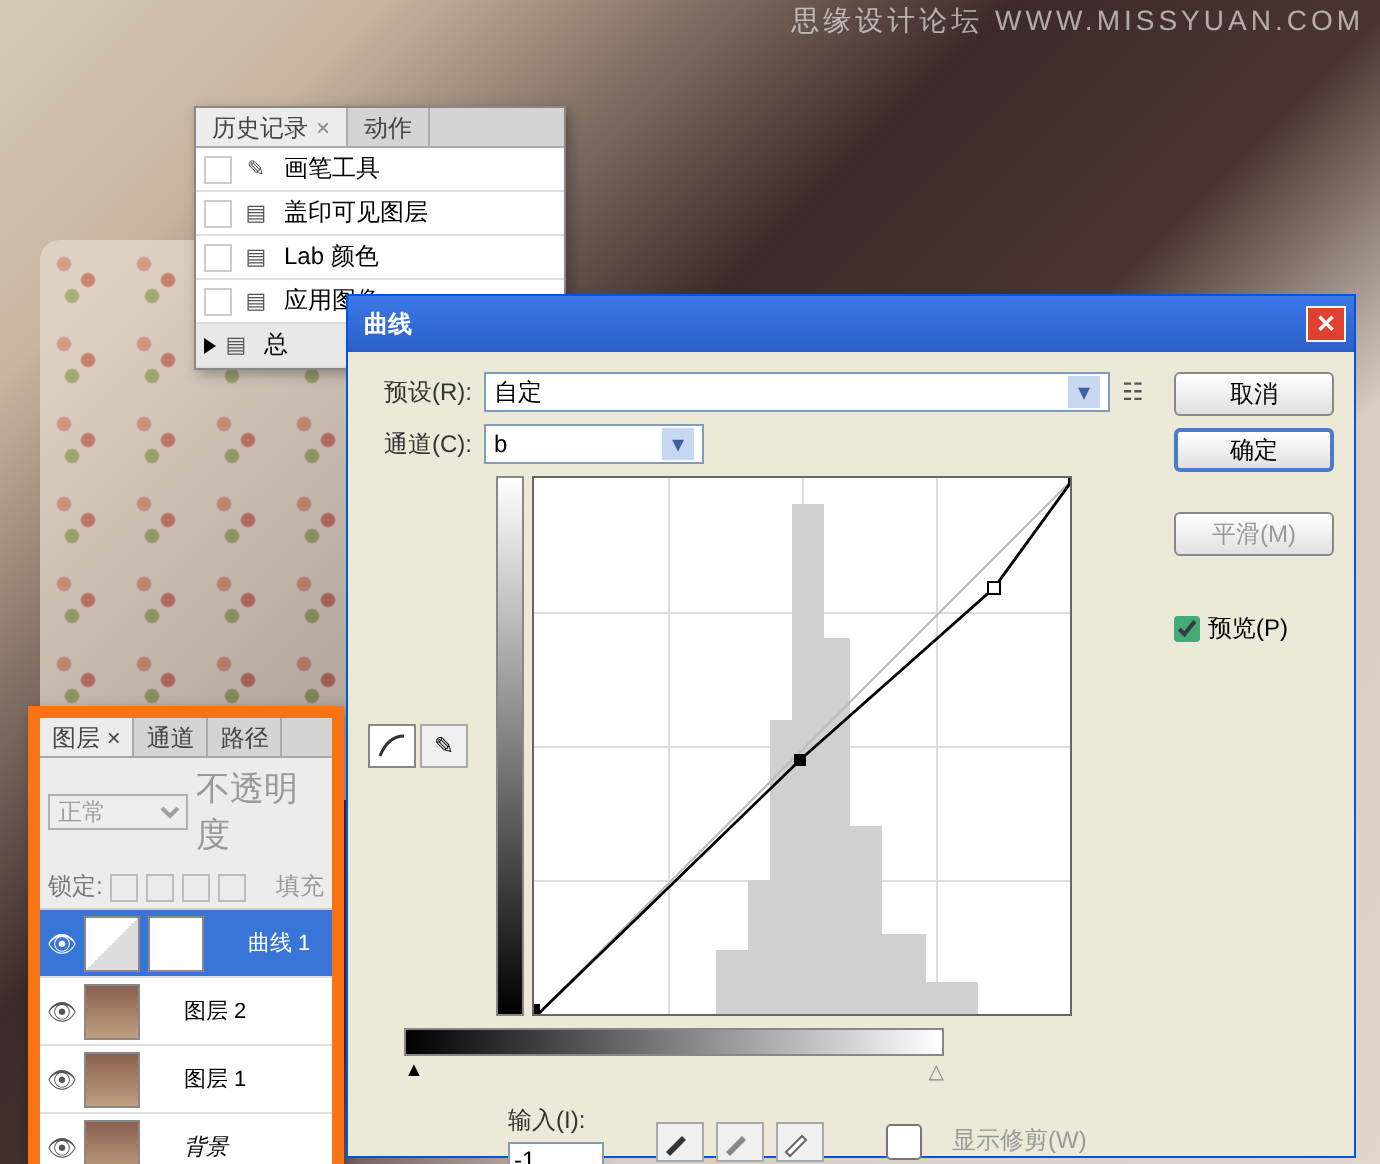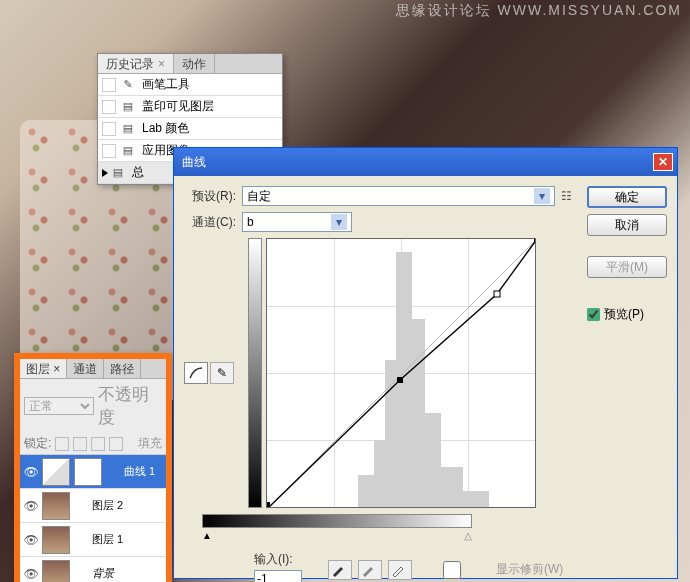--- a/index.html
+++ b/index.html
@@ -39,21 +39,21 @@
 .layer-row .thumb{width:28px;height:28px;border:1px solid #888;background:#ddd;margin:0 2px}
 .layer-row .thumb.curves{background:linear-gradient(135deg,#fff 50%,#ddd 50%)}
 .layer-row .thumb.mask{background:#fff;border:1px solid #888}
 .layer-row .thumb.photo{background:linear-gradient(#8a6050,#c0a080)}
 .layer-row .lname{margin-left:20px;font-size:11px}
 .layer-row .lname.italic{font-style:italic}
 
 
 .curves-dlg{position:absolute;top:147px;left:173px;width:505px;height:432px;background:#ece9d8;border:1px solid #0054e3}
 .curves-title{height:28px;background:linear-gradient(#3b78e7,#2b5fc7);display:flex;align-items:center;padding:0 4px;color:#fff}
-.curves-title .ttl{flex:1;font-weight:normal;margin-left:4px}
+.curves-title .ttl{flex:1;font-weight:bold;margin-left:4px}
 .curves-title .close{width:20px;height:18px;background:#e04030;color:#fff;border:1px solid #fff;display:flex;align-items:center;justify-content:center;font-weight:bold;cursor:pointer}
 .curves-body{padding:10px;display:flex;gap:8px}
 .curves-left{flex:1}
 .row{display:flex;align-items:center;margin-bottom:6px;gap:6px}
 .row label{min-width:52px;text-align:right;color:#333}
 .sel{border:1px solid #7f9db9;height:20px;background:#fff;padding:0 4px;display:flex;align-items:center;justify-content:space-between}
 .sel .arr{width:16px;height:16px;background:#c8d8f0;display:flex;align-items:center;justify-content:center;color:#4060a0}
 .toolbtns{display:flex;gap:2px;margin-left:58px}
 .tbtn{width:24px;height:22px;border:1px solid #aaa;background:#f0f0f0;display:flex;align-items:center;justify-content:center;cursor:pointer}
 .tbtn.active{background:#fff;border:1px solid #888}
@@ -63,21 +63,21 @@
 .grid-line{position:absolute;background:#ddd}
 .histogram{position:absolute;bottom:0;left:0;width:100%;height:100%;pointer-events:none}
 .hist-bar{position:absolute;bottom:0;background:#d0d0d0}
 .diag{position:absolute;top:0;left:0;width:100%;height:100%}
 .hgrad{width:270px;height:14px;background:linear-gradient(90deg,#000,#fff);border:1px solid #888;margin-left:18px;margin-top:4px}
 .io-row{display:flex;align-items:center;gap:6px;margin-top:10px}
 .io-row label{color:#333}
 .io-row input{width:48px;height:18px;border:1px solid #7f9db9;padding:0 2px}
 .eyedrops{display:flex;gap:6px;margin-left:20px}
 .eyedrop{width:24px;height:20px;border:1px solid #aaa;background:#f0f0f0}
-.chk{display:flex;align-items:center;gap:20px;margin-left:10px}
+.chk{display:flex;align-items:center;gap:0;margin-left:10px}
 
 .curves-right{width:80px;display:flex;flex-direction:column;gap:6px}
 .btn{height:22px;border:1px solid #888;background:linear-gradient(#fff,#e0e0e0);display:flex;align-items:center;justify-content:center;cursor:pointer;border-radius:3px}
 .btn.primary{border:2px solid #4a7ac8}
 .btn.disabled{color:#999}
 .spacer{height:8px}
 .preview-chk{display:flex;gap:4px;margin-top:8px}
 .preview-chk input{accent-color:#4a7}
 .menu-icon{width:18px;height:14px;color:#555;cursor:pointer}
 </style>
@@ -252,22 +252,22 @@
         </div>
         <label class="chk">
             <input type="checkbox" style="">
             <span style="color:#999">显示修剪(W)</span>
           </label>
       </div>
 
     </div>
 
     <div class="curves-right">
+      <div class="btn">取消</div>
       <div class="btn primary">确定</div>
-      <div class="btn">取消</div>
       <div class="spacer"></div>
       <div class="btn disabled">平滑(M)</div>
       <div class="spacer"></div>
       <label class="preview-chk">
         <input type="checkbox" checked="" style="">
         <span>预览(P)</span>
       </label>
     </div>
   </div>
 </div>

